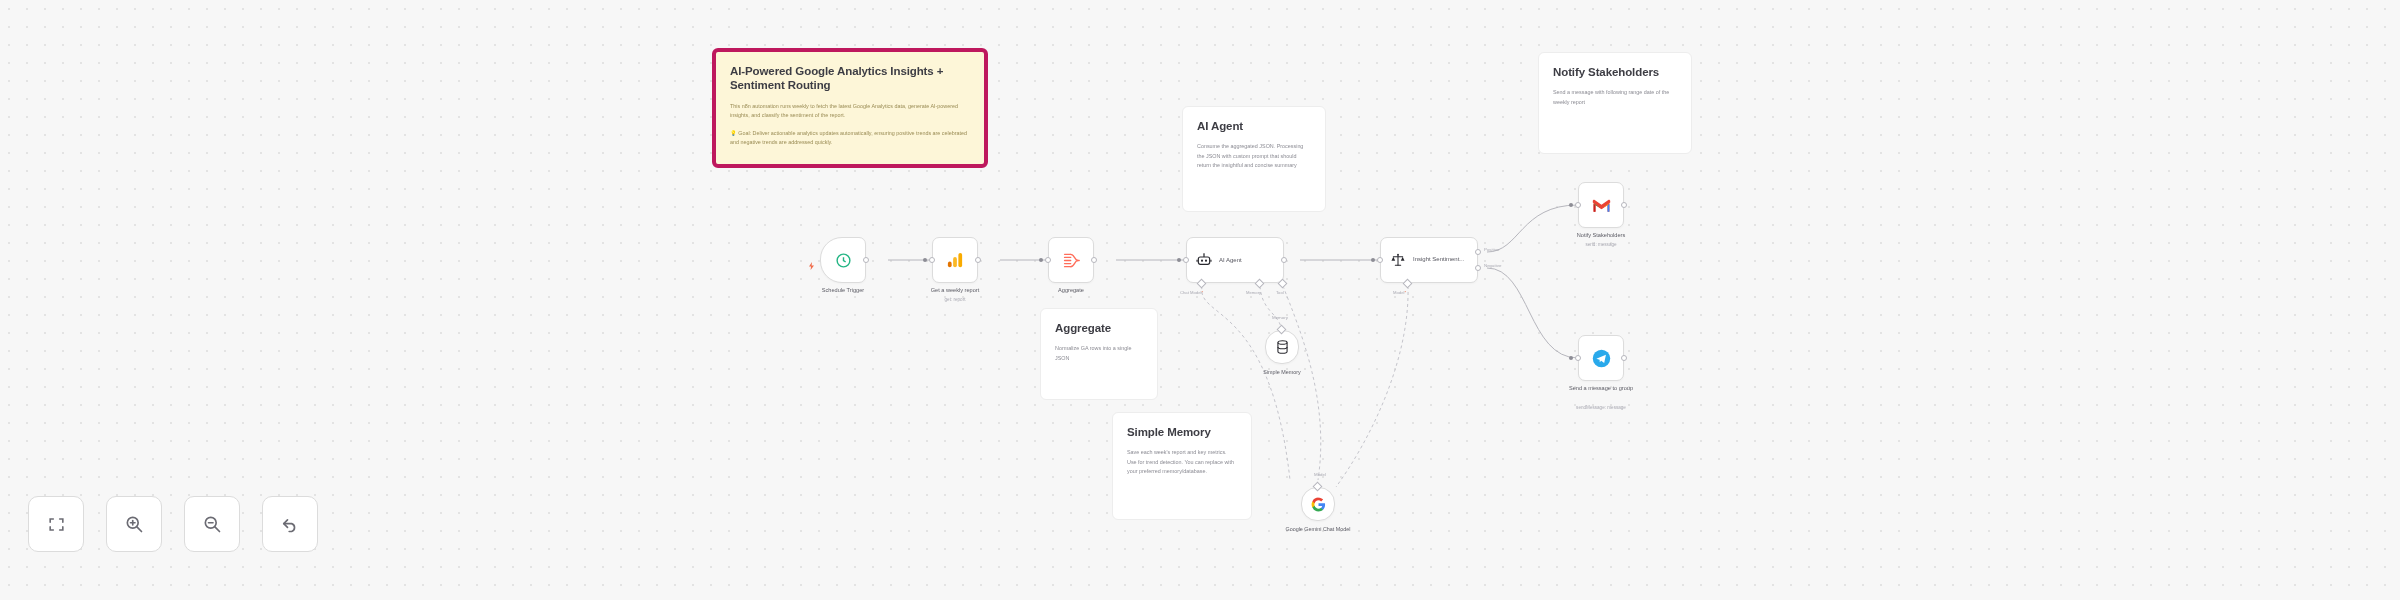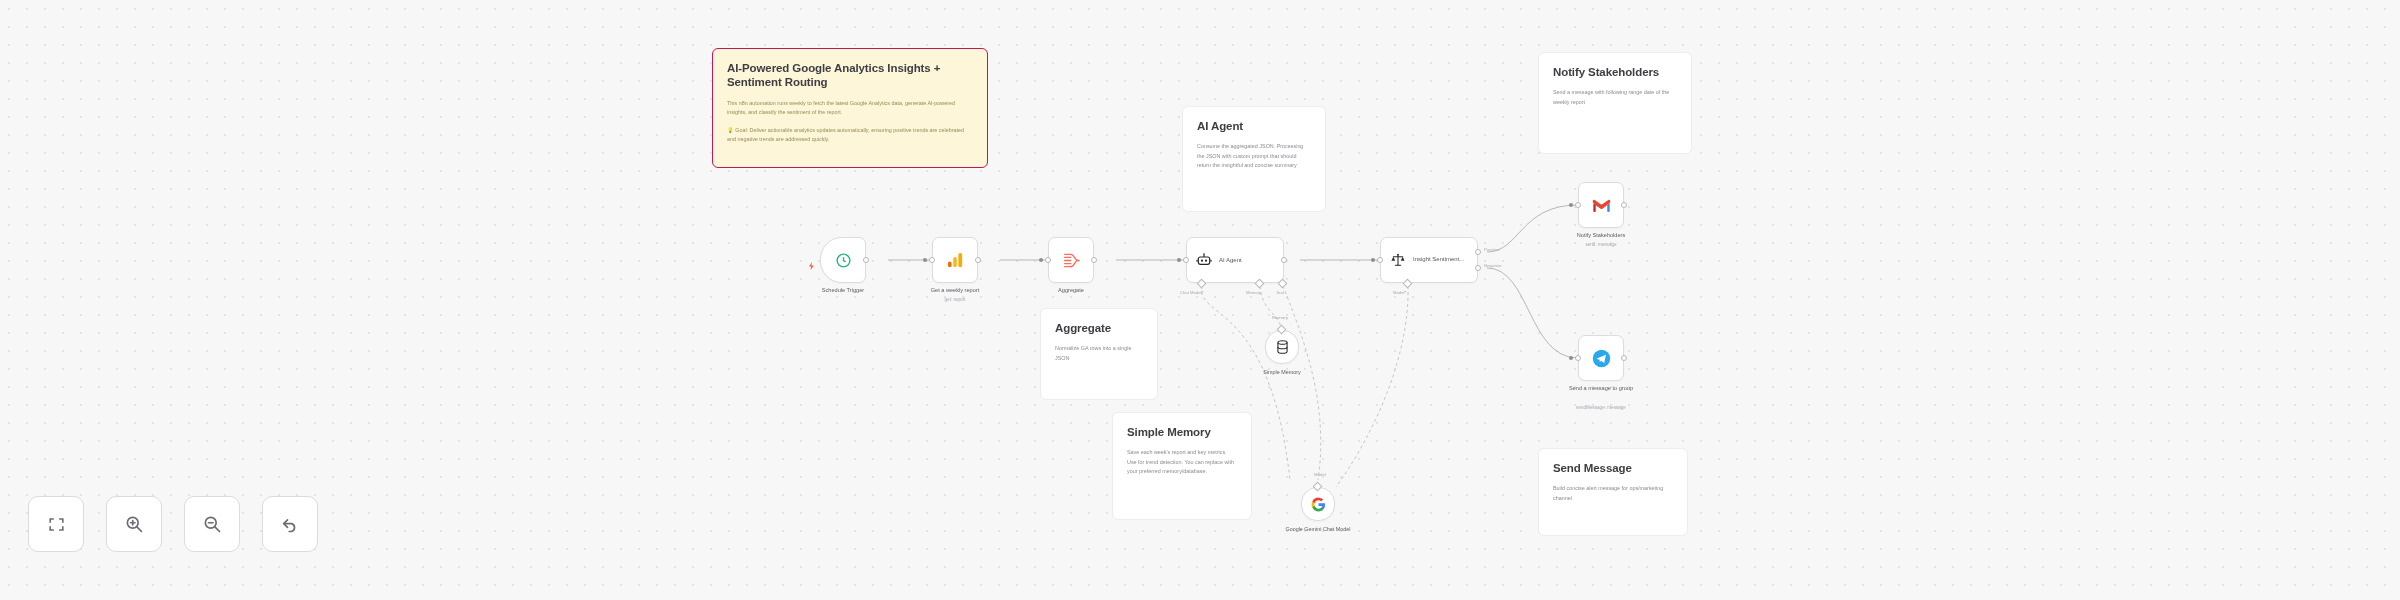--- a/index.html
+++ b/index.html
@@ -17,21 +17,21 @@
     background-size:18px 18px;
   }
   .layer{position:absolute;inset:0;}
   svg.edges{position:absolute;left:0;top:0;width:2400px;height:600px;overflow:visible;pointer-events:none;}
 
   
   .sticky{
     position:absolute;border-radius:6px;box-sizing:border-box;
     padding:12px 14px;
   }
-  .sticky.yellow{background:#fdf6d8;border:1px solid #be185d;}
+  .sticky.yellow{background:#fdf6d8;border:4px solid #be185d;}
   .sticky.white{background:#ffffff;border:1px solid #ededed;}
   .sticky h3{
     margin:0 0 9px 0;font-size:11.5px;line-height:1.25;font-weight:700;color:#3d3d44;
     letter-spacing:-.1px;
   }
   .sticky .body{font-size:5.4px;line-height:1.7;color:#8b8b93;white-space:pre-line;}
   .sticky.yellow .body{color:#9a8c55;}
   .sticky .goal{margin-top:9px;font-size:5.4px;line-height:1.7;color:#9a8c55;}
 
   
@@ -132,24 +132,20 @@
   <div class="sticky white" style="left:1040px;top:308px;width:118px;height:92px;">
     <h3>Aggregate</h3>
     <div class="body">Normalize GA rows into a single JSON</div>
   </div>
 
   <div class="sticky white" style="left:1112px;top:412px;width:140px;height:108px;">
     <h3>Simple Memory</h3>
     <div class="body">Save each week's report and key metrics. Use for trend detection. You can replace with your preferred memory/database.</div>
   </div>
 
-  <div class="sticky white" style="left:1538px;top:448px;width:150px;height:88px;">
-    <h3>Send Message</h3>
-    <div class="body">Build concise alert message for ops/marketing channel</div>
-  </div>
 
 </div>
 
 <div class="layer">
 
   <div class="node trigger" style="left:820px;top:237px;">
     <div class="spark">
       <svg width="7" height="8" viewBox="0 0 7 8">
           <path d="M4 0 L1 4.6 H3 L2.6 8 L6 3.4 H3.6 Z" fill="#f06c4a"></path>
         </svg>

